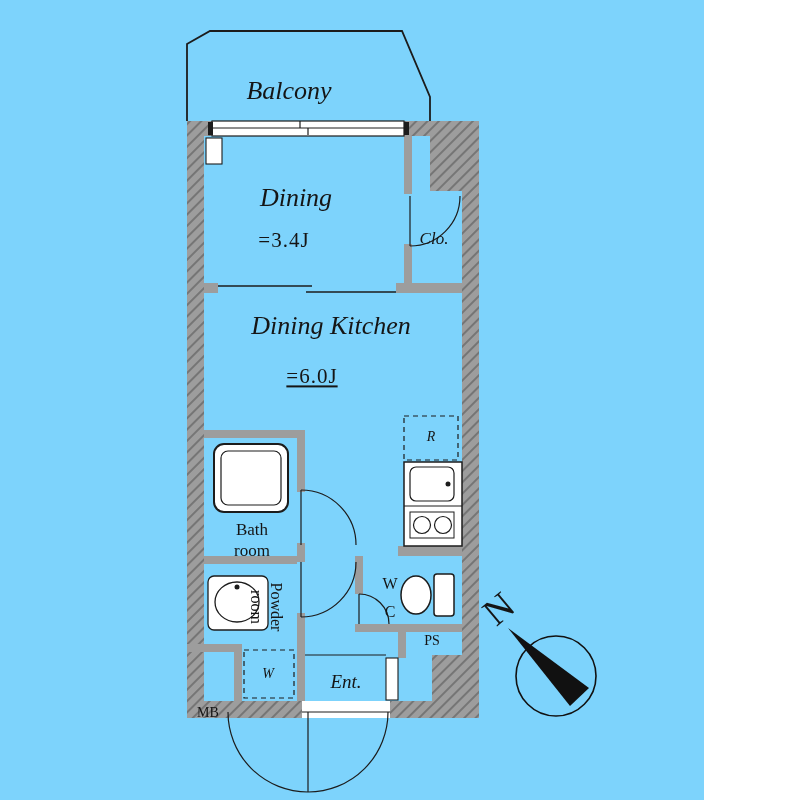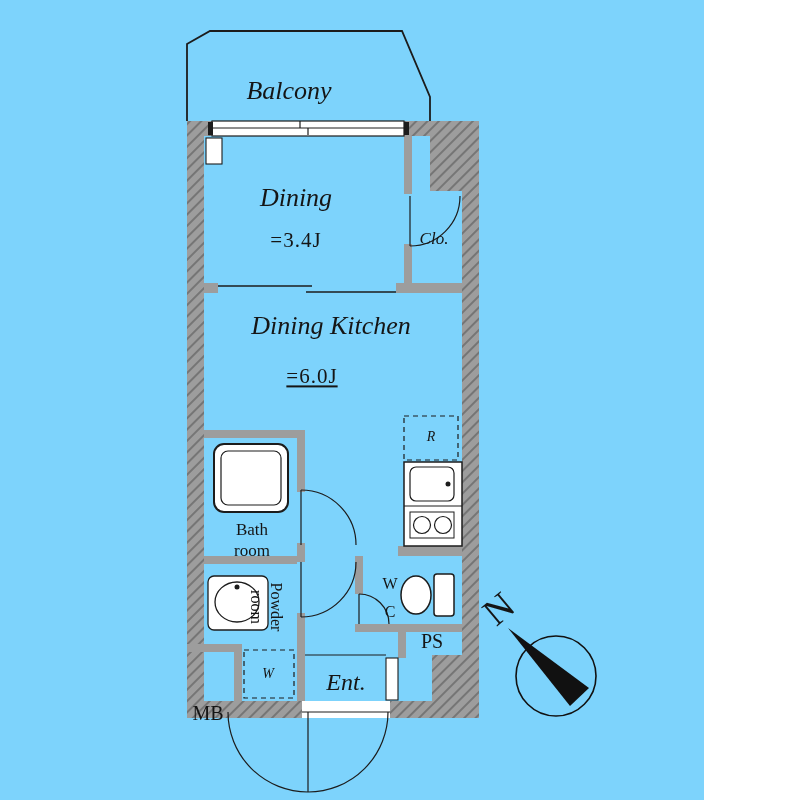--- a/index.html
+++ b/index.html
@@ -4,21 +4,21 @@
 <style>
   html,body{margin:0;padding:0;background:#fff;}
   #stage{position:relative;width:704px;height:800px;background:#7dd3fc;overflow:hidden;
          font-family:"Liberation Serif", serif;color:#111;}
   #plan-svg{position:absolute;left:0;top:0;}
   .label{position:absolute;transform:translate(-50%,-50%);white-space:nowrap;
          color:#151515;text-align:center;line-height:1.2;}
   .italic{font-style:italic;}
   .room-name{font-size:26px;font-style:italic;}
   .room-size{font-size:21px;letter-spacing:1px;}
-  .small{font-size:20px;}
+  .small{font-size:14px;}
   .rot90{transform:translate(-50%,-50%) rotate(90deg);}
   .rotN{transform:translate(-50%,-50%) rotate(-40deg);font-size:38px;}
   .wc-lbl{font-size:16px;line-height:1.75;}
   .bath-lbl{font-size:17px;line-height:1.25;}
   .powder-lbl{font-size:16px;line-height:1.25;}
 </style>
 </head>
 <body>
 
 <div id="stage">
@@ -137,40 +137,40 @@
     </g>
 
     <g>
       <circle cx="556" cy="676" r="40" fill="none" stroke="#111111" stroke-width="1.6"></circle>
       <polygon points="508,628 589,688 570,706" fill="#111111"></polygon>
     </g>
   </svg>
 
   <div class="label room-name" style="left:289px;top:91px;">Balcony</div>
   <div class="label room-name" style="left:296px;top:198px;">Dining</div>
-  <div class="label room-size" style="left:296px;top:241px;">=3.4J</div>
+  <div class="label room-size" style="left:284px;top:241px;">=3.4J</div>
   <div class="label italic" style="left:434px;top:239px;font-size:17px;">Clo.</div>
   <div class="label room-name" style="left:331px;top:326px;">Dining Kitchen</div>
   <div class="label room-size" style="left:312px;top:377px;text-decoration:underline;">=6.0J</div>
 
   <div class="label bath-lbl" style="left:252px;top:540px;">
     <span style="display:block;">Bath</span>
     <span style="display:block;">room</span>
   </div>
 
   <div class="label powder-lbl rot90" style="left:266px;top:607px;">
     <span style="display:block;">Powder</span>
     <span style="display:block;">room</span>
   </div>
 
   <div class="label wc-lbl" style="left:390px;top:598px;">
     <span style="display:block;">W</span>
     <span style="display:block;">C</span>
   </div>
 
   <div class="label small" style="left:432px;top:641px;">PS</div>
-  <div class="label italic" style="left:346px;top:682px;font-size:24px;">Ent.</div>
+  <div class="label italic" style="left:346px;top:682px;font-size:19px;">Ent.</div>
   <div class="label small" style="left:208px;top:713px;">MB</div>
   <div class="label italic" style="left:268px;top:674px;font-size:14px;">W</div>
   <div class="label italic" style="left:431px;top:437px;font-size:14px;">R</div>
   <div class="label rotN" style="left:499px;top:609px;">N</div>
 
 </div>
 
 </body></html>

